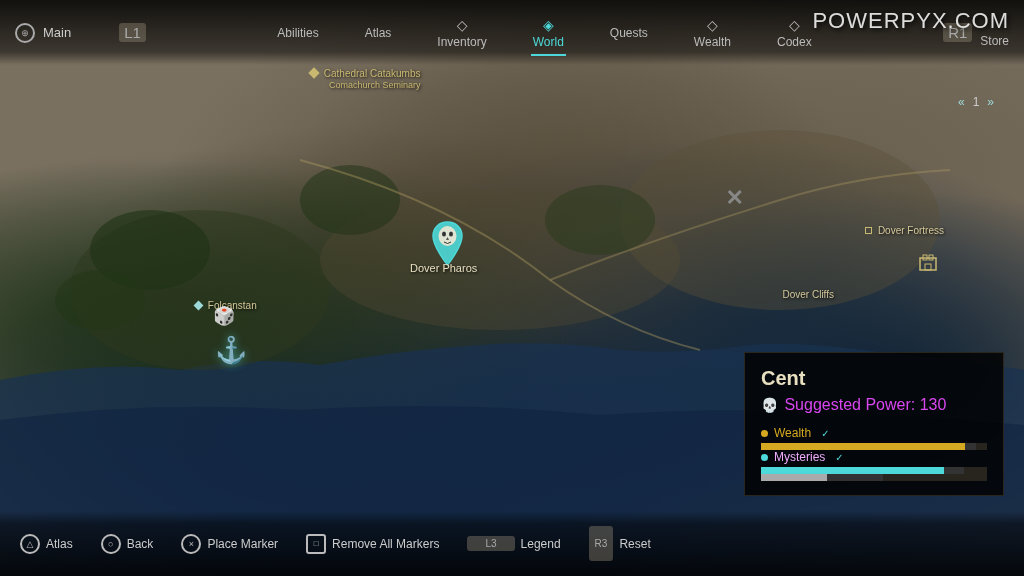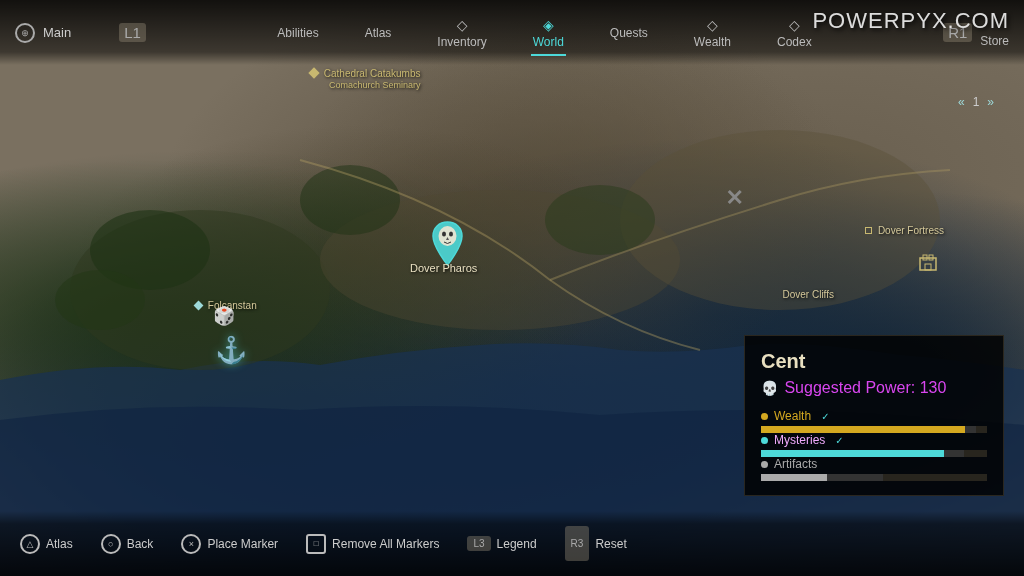--- a/index.html
+++ b/index.html
@@ -515,24 +515,20 @@
       <span class="progress-dot" style="background:#4dd9d9;"></span>
       <span style="color:#f0abfc;font-size:12px;">Mysteries</span>
       <span class="progress-check">✓</span>
     </div>
     <div class="progress-bar-container">
       <div style="height:7px;width:90%;background:linear-gradient(to right,#4dd9d9 0%,#4dd9d9 90%,#333 90%);"></div>
     </div>
   </div>
 
   <div class="progress-section">
-    <div class="progress-label">
-      <span class="progress-dot" style="background:#aaa;"></span>
-      <span style="color:#aaa;font-size:12px;">Artifacts</span>
-    </div>
     <div class="progress-bar-container">
       <div style="height:7px;width:54%;background:linear-gradient(to right,#aaa 0%,#aaa 54%,#333 54%);"></div>
     </div>
   </div>
 </div>
 
 <div id="bottom-hud">
 
   <div class="hud-action">
     <div class="btn-circle">△</div>
@@ -548,21 +544,21 @@
     <div class="btn-circle">×</div>
     <span>Place Marker</span>
   </div>
 
   <div class="hud-action">
     <div class="btn-square">□</div>
     <span>Remove All Markers</span>
   </div>
 
   <div class="hud-action">
-    <div class="trigger-label" style="padding:2px 6px;font-size:10px;">L3</div>
+    <div class="trigger-label" style="padding:2px 18px;font-size:10px;">L3</div>
     <span>Legend</span>
   </div>
 
   <div class="hud-action">
     <div class="trigger-label" style="padding:12px 6px;font-size:10px;">R3</div>
     <span>Reset</span>
   </div>
 </div>
 
 </body></html>

